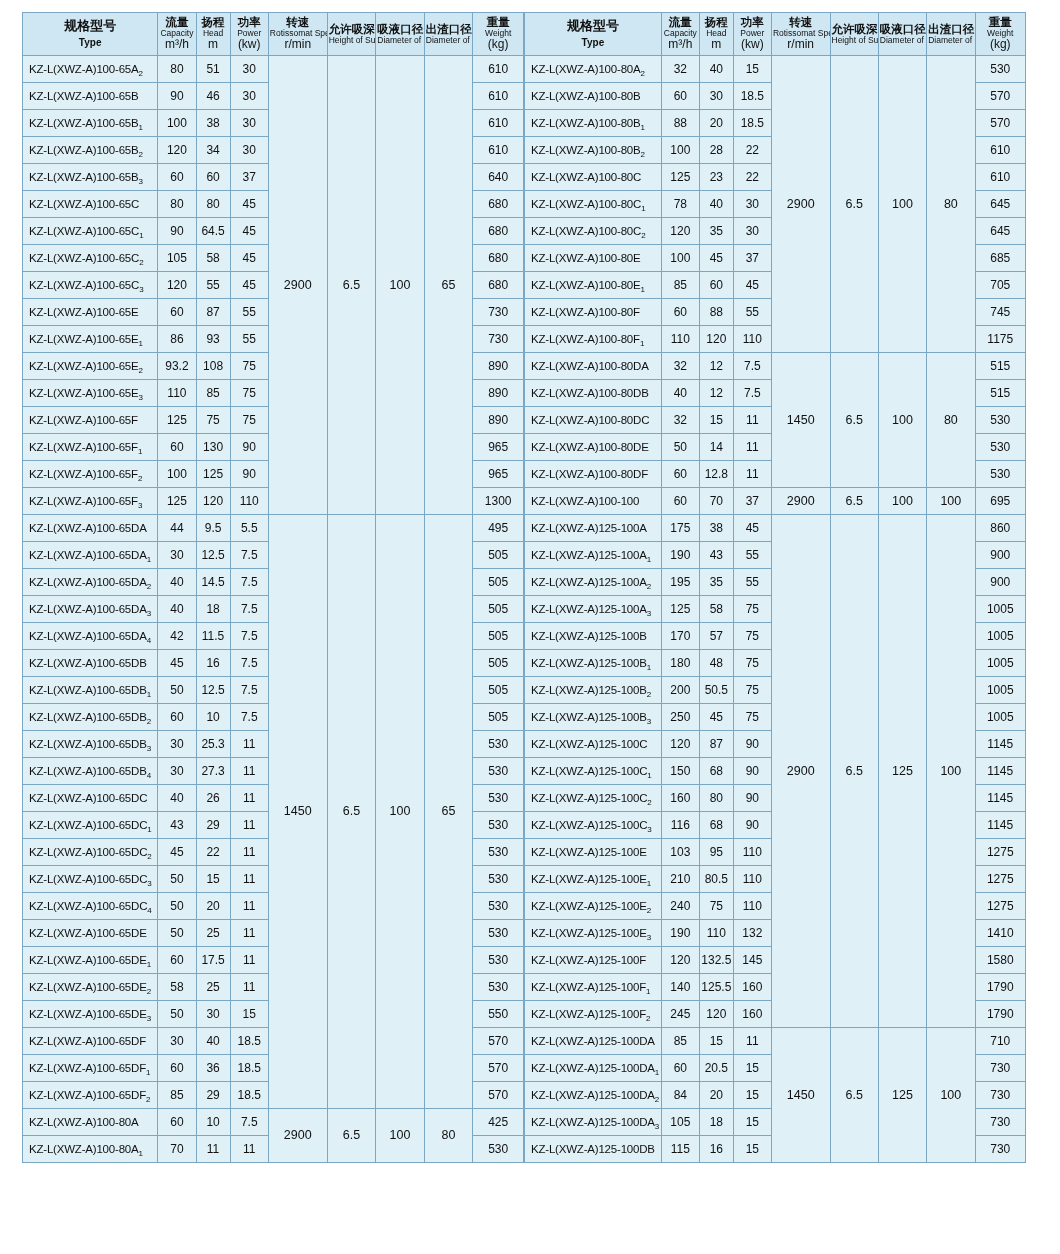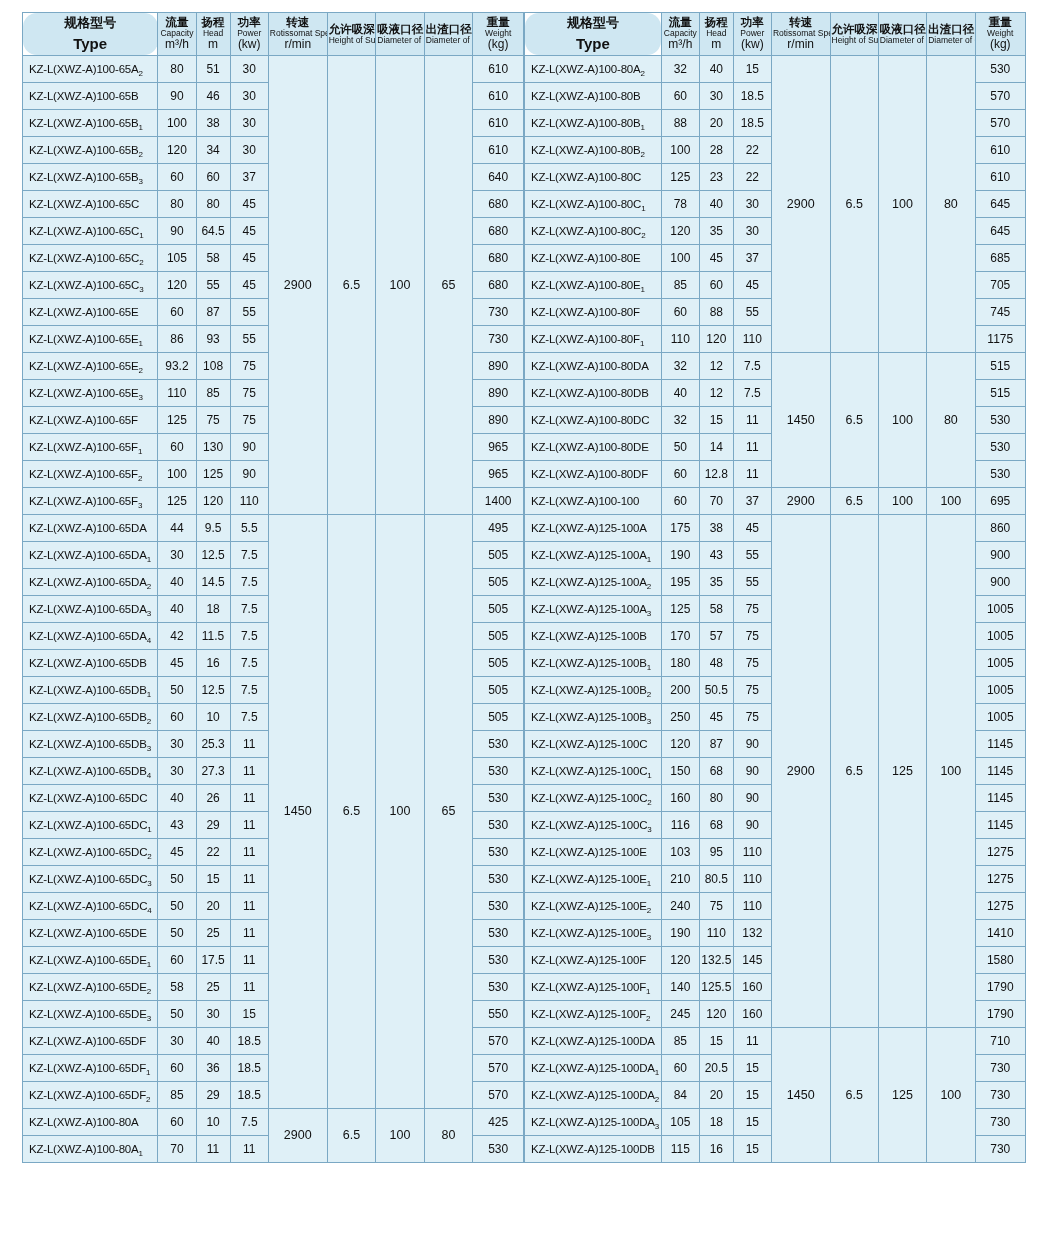--- a/index.html
+++ b/index.html
@@ -33,24 +33,23 @@
   }
   thead td{
     background:#cfe7f2;
     height:auto;
     padding:3px 1px;
     line-height:1.05;
   }
   .hd-type{
     font-size:13px;
     font-weight:bold;
-    border-radius:14px;
   }
   .hd-type .cn{display:block;font-size:13px;margin-bottom:6px;}
-  .hd-type .en{display:block;font-size:15px;font-weight:bold;}
+  .hd-type .en{display:block;font-size:10px;font-weight:bold;}
   .hd{
     font-size:11px;
     line-height:1.12;
   }
   .hd .cn{display:block;font-size:11.5px;font-weight:bold;}
   .hd .en{display:block;font-size:8.5px;font-weight:normal;}
   .hd .un{display:block;font-size:12px;}
   .type-cell{
     text-align:left;
     padding-left:6px;
@@ -247,21 +246,21 @@
           <td class="num c-cap">100</td>
           <td class="num c-head">125</td>
           <td class="num c-pow">90</td>
           <td class="num c-wt">965</td>
         </tr>
         <tr>
           <td class="type-cell c-type">KZ-L(XWZ-A)100-65F<sub>3</sub></td>
           <td class="num c-cap">125</td>
           <td class="num c-head">120</td>
           <td class="num c-pow">110</td>
-          <td class="num c-wt">1400</td>
+          <td class="num c-wt">1300</td>
         </tr>
         <tr>
           <td class="type-cell c-type">KZ-L(XWZ-A)100-65DA</td>
           <td class="num c-cap">44</td>
           <td class="num c-head">9.5</td>
           <td class="num c-pow">5.5</td>
           <td class="spanCell c-speed" rowspan="22">1450</td>
           <td class="spanCell c-suc" rowspan="22">6.5</td>
           <td class="spanCell c-in" rowspan="22">100</td>
           <td class="spanCell c-out" rowspan="22">65</td>

